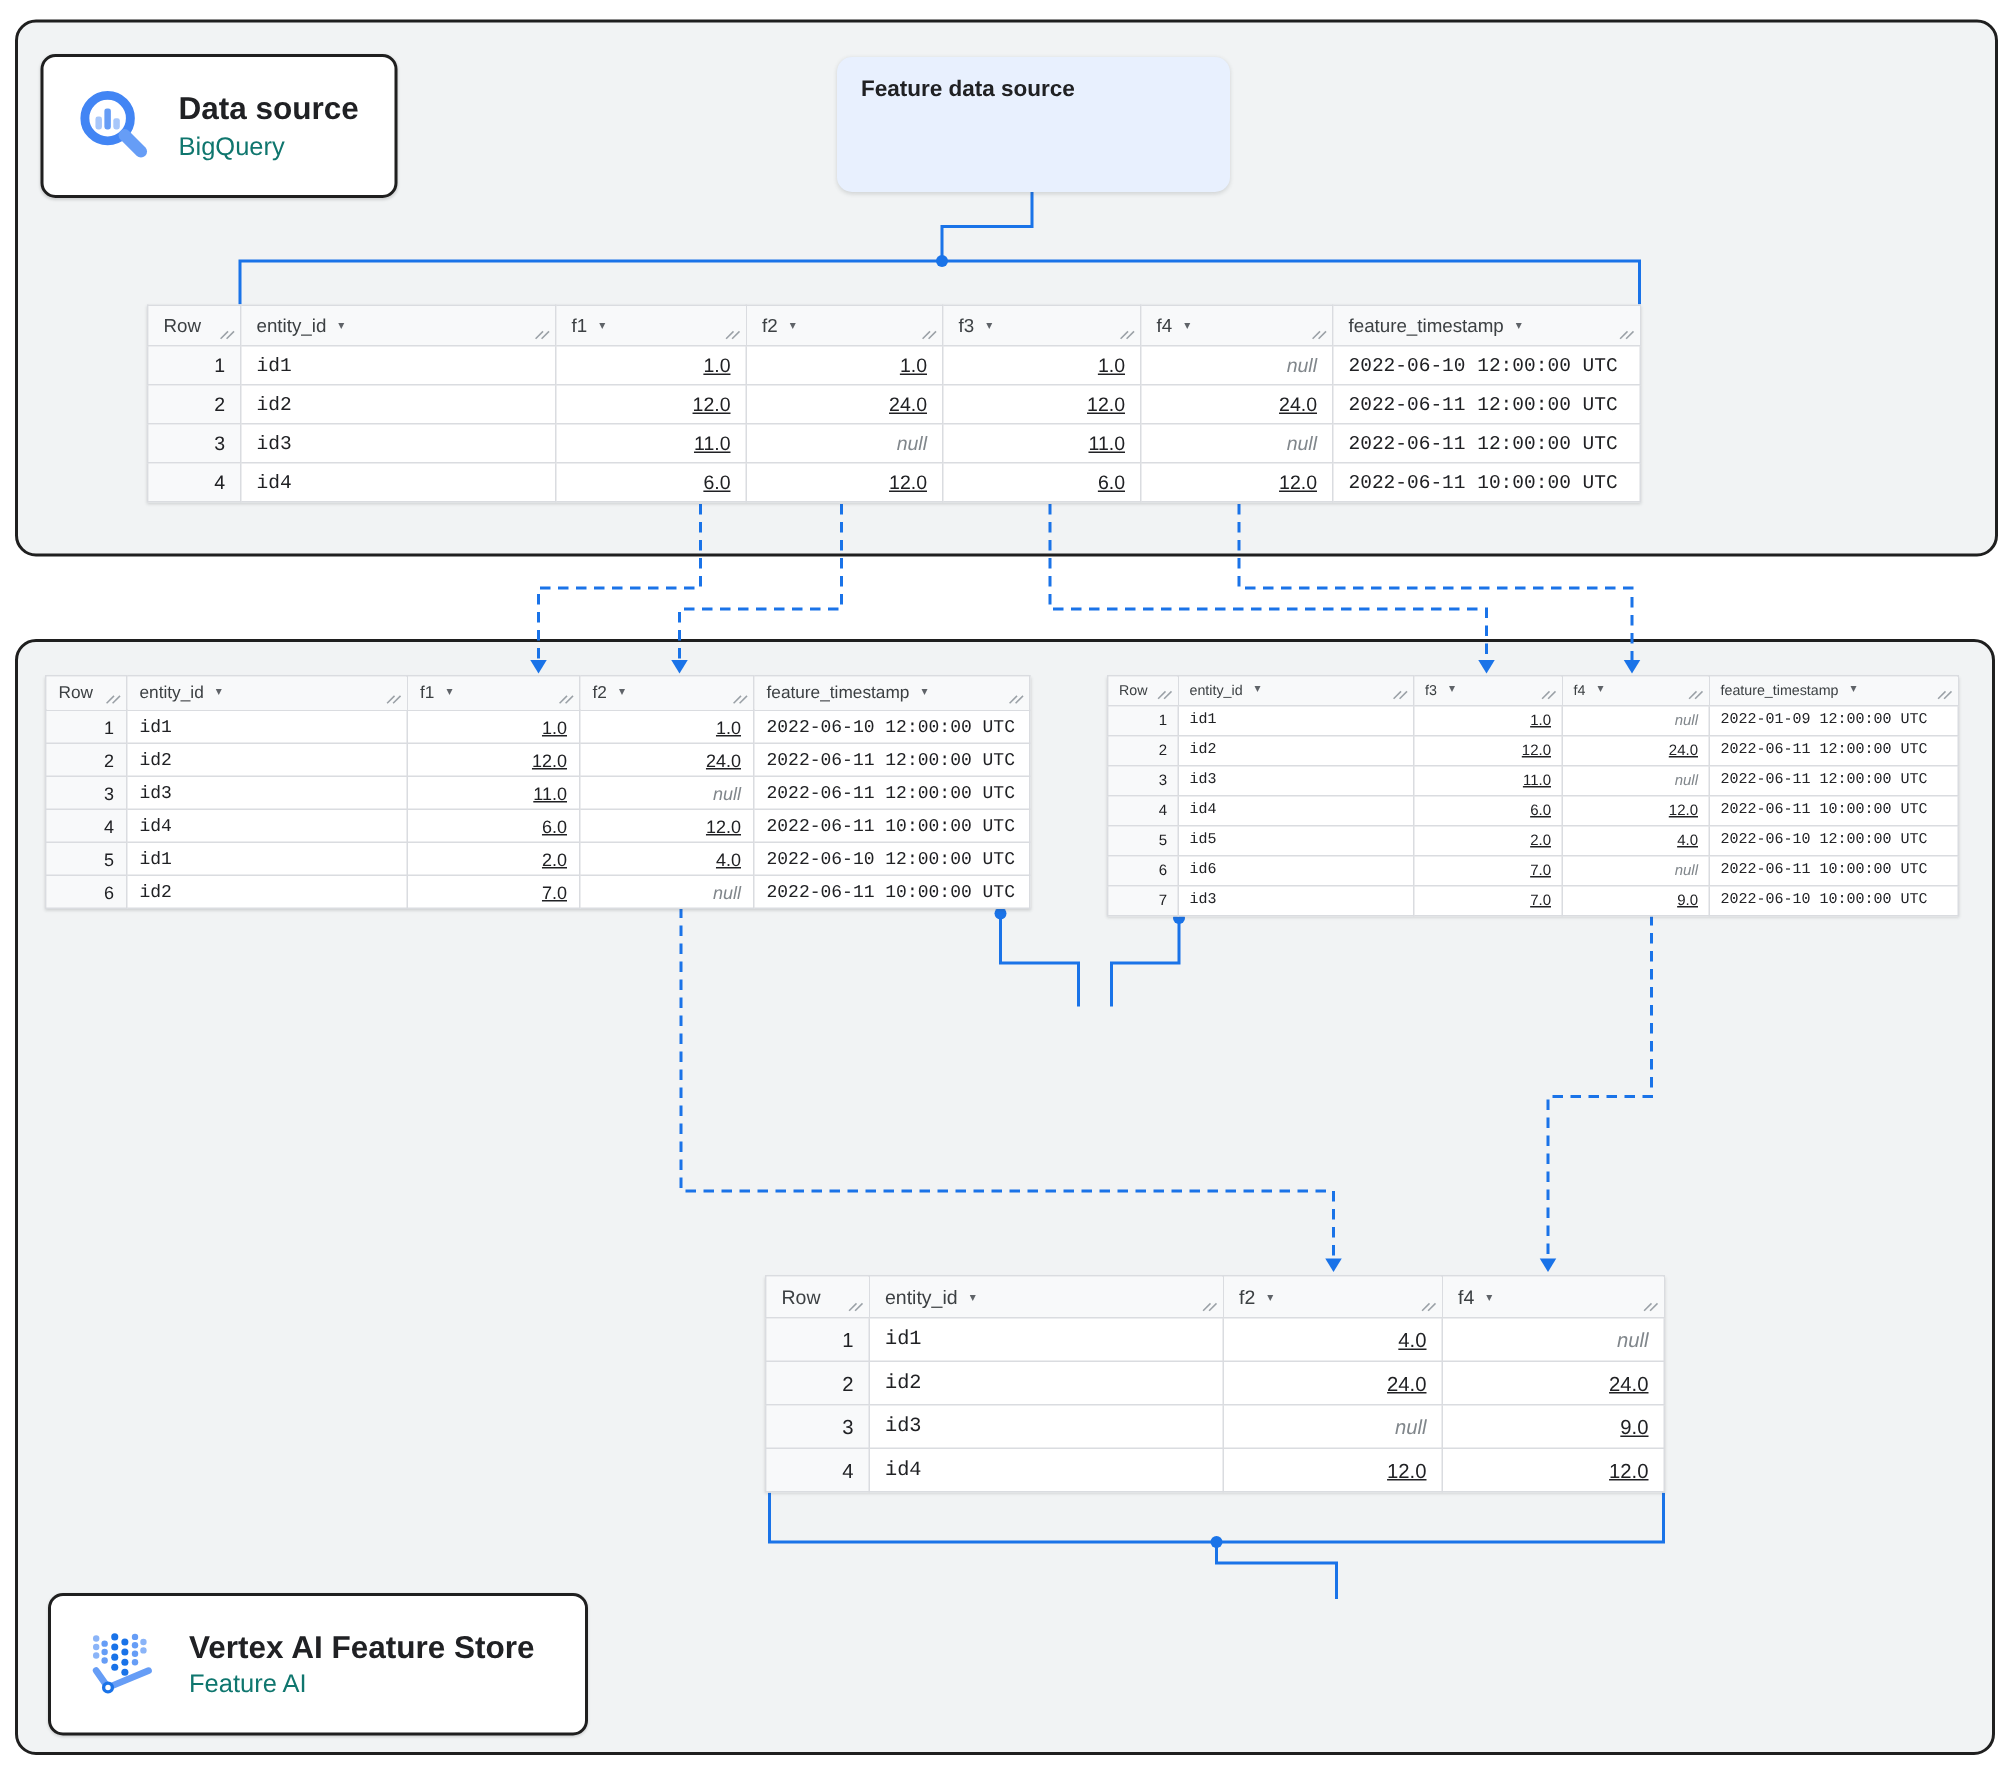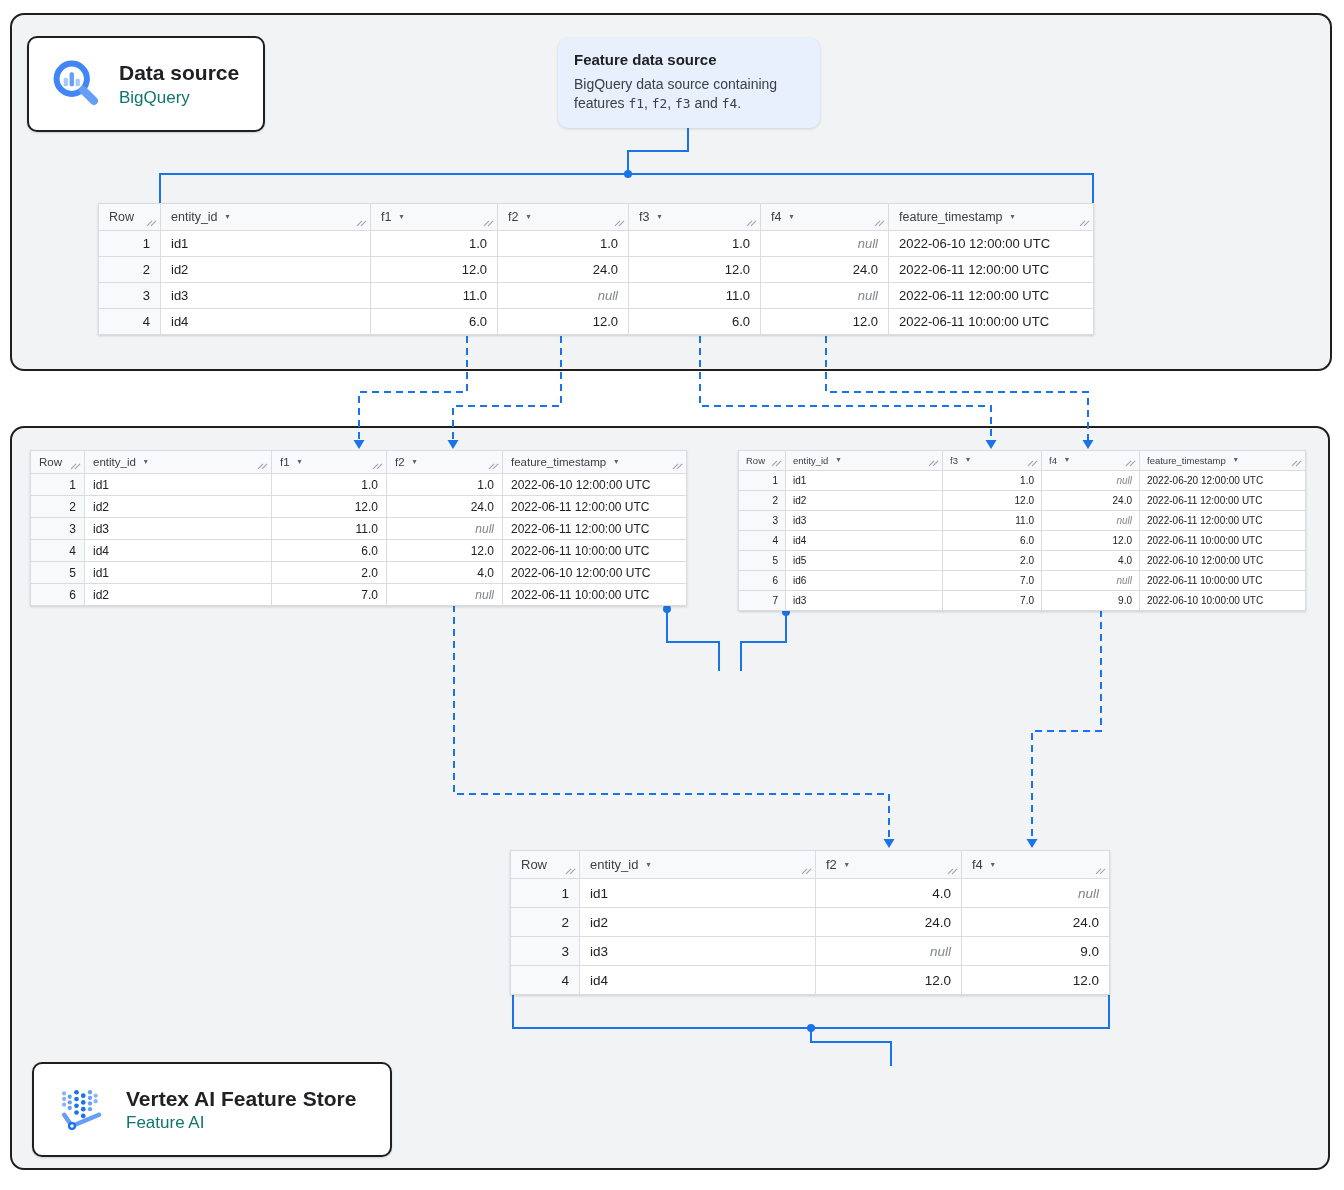--- a/index.html
+++ b/index.html
@@ -17,22 +17,22 @@
   .callout .cb{font-size:14px;color:#3c4043;line-height:1.38;}
   .mono{font-family:"DejaVu Sans Mono", monospace;font-size:.92em;}
 
   .tblhost{position:absolute;}
   table.dtable{border-collapse:collapse;table-layout:fixed;background:#fff;
                box-shadow:0 1px 2px rgba(60,64,67,.2);}
   .dtable th,.dtable td{border:1px solid #dadce0;padding:0 10px;white-space:nowrap;overflow:hidden;box-sizing:border-box;}
   .dtable th{background:#f8f9fa;font-weight:normal;color:#3c4043;text-align:left;position:relative;}
   .dtable td{color:#202124;}
   .dtable td.rowcol{background:#f8f9fa;text-align:right;}
-  .dtable td.num{text-align:right;}
-  .dtable td.txt{text-align:left;}
+  .dtable td.num{text-align:right;text-decoration:underline;}
+  .dtable td.txt{text-align:left;font-family:Liberation Mono, monospace;}
   .dtable td.nullv{text-align:right;color:#80868b;font-style:italic;}
   .caret{display:inline-block;font-size:8px;color:#5f6368;margin-left:8px;transform:translateY(-2px);}
   .rs{position:absolute;right:3px;bottom:2px;width:11px;height:9px;}
   .rs span{position:absolute;top:1px;width:1.3px;height:7px;background:#9aa0a6;transform:rotate(45deg);}
   .rs .rs1{left:3px;} .rs .rs2{left:7px;}
 
   
   .tbl-source{font-size:13px;} .tbl-source th{height:27px;font-size:12.5px;} .tbl-source td{height:26px;}
   .tbl-g1{font-size:12px;} .tbl-g1 th{height:23px;font-size:11.5px;} .tbl-g1 td{height:22px;}
   .tbl-g1 th,.tbl-g1 td{padding:0 8px;}
@@ -90,21 +90,20 @@
       </svg>
     </span>
     <span class="titles">
       <span class="t">Data source</span>
       <span class="s">BigQuery</span>
     </span>
   </div>
 
   <div class="callout" style="left:558px;top:38px;width:262px;height:90px;">
     <div class="ct"><span>Feature data source</span></div>
-    <div class="cb"><span>BigQuery data source containing features </span><span class="mono">f1</span><span>, </span><span class="mono">f2</span><span>, </span><span class="mono">f3</span><span> and </span><span class="mono">f4</span><span>.</span></div>
   </div>
 
   <div class="tblhost" style="left:98px;top:203px;">
       <table class="dtable tbl-source">
         <colgroup>
           <col style="width: 62px;">
           <col style="width: 210px;">
           <col style="width: 127px;">
           <col style="width: 131px;">
           <col style="width: 132px;">
@@ -295,21 +294,21 @@
                 <span class="rs2"></span>
               </span></th>
           </tr>
         </thead>
         <tbody>
           <tr>
             <td class="rowcol">1</td>
             <td class="txt">id1</td>
             <td class="num">1.0</td>
             <td class="nullv">null</td>
-            <td class="txt">2022-06-20 12:00:00 UTC</td>
+            <td class="txt">2022-01-09 12:00:00 UTC</td>
           </tr>
           <tr>
             <td class="rowcol">2</td>
             <td class="txt">id2</td>
             <td class="num">12.0</td>
             <td class="num">24.0</td>
             <td class="txt">2022-06-11 12:00:00 UTC</td>
           </tr>
           <tr>
             <td class="rowcol">3</td>

